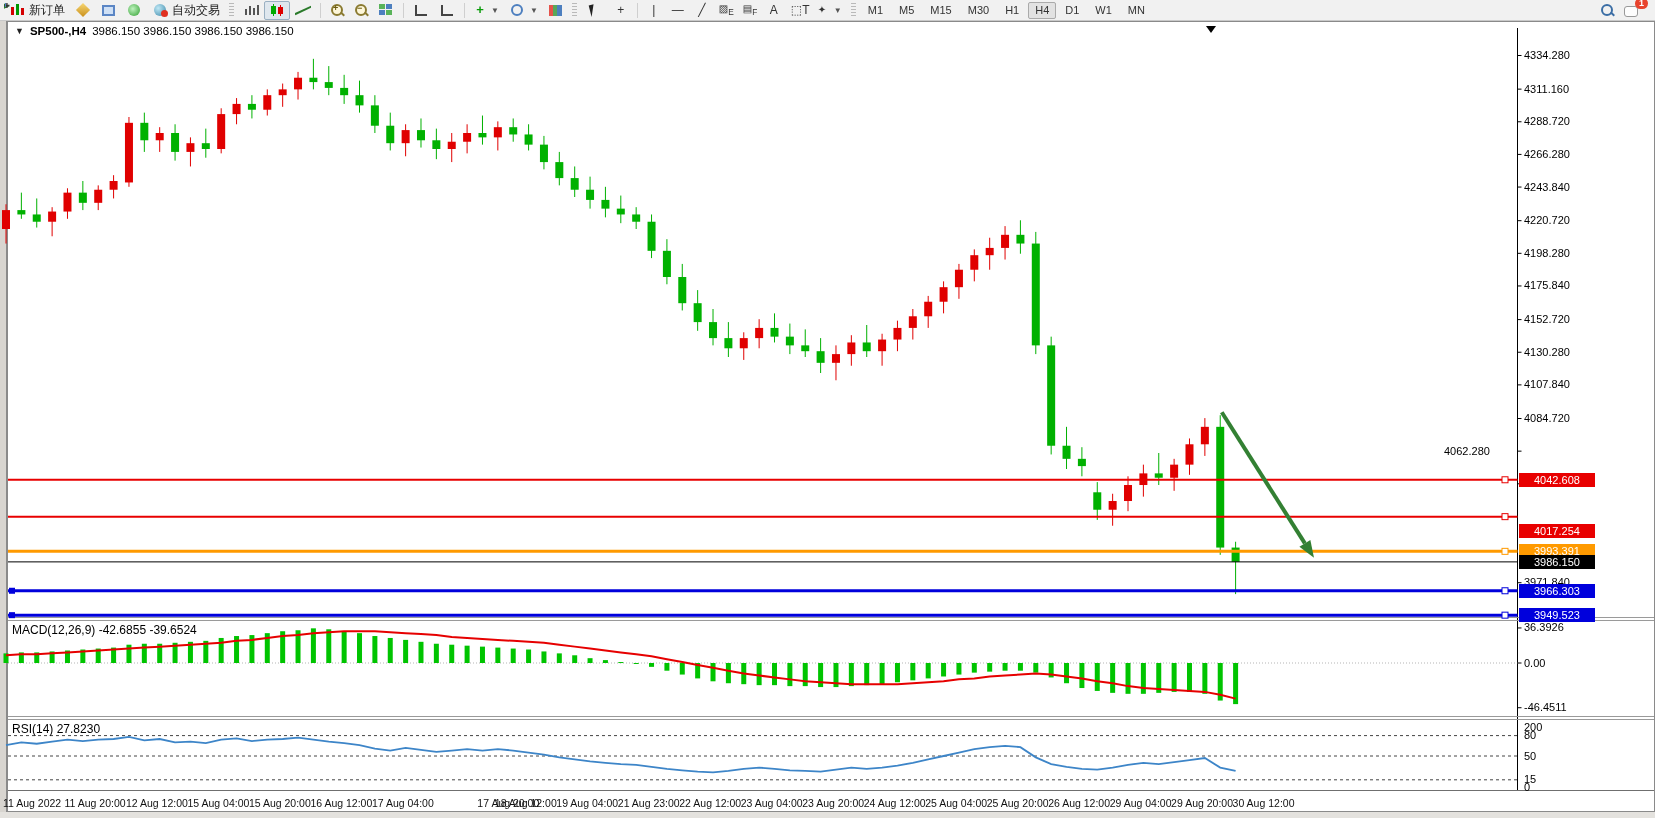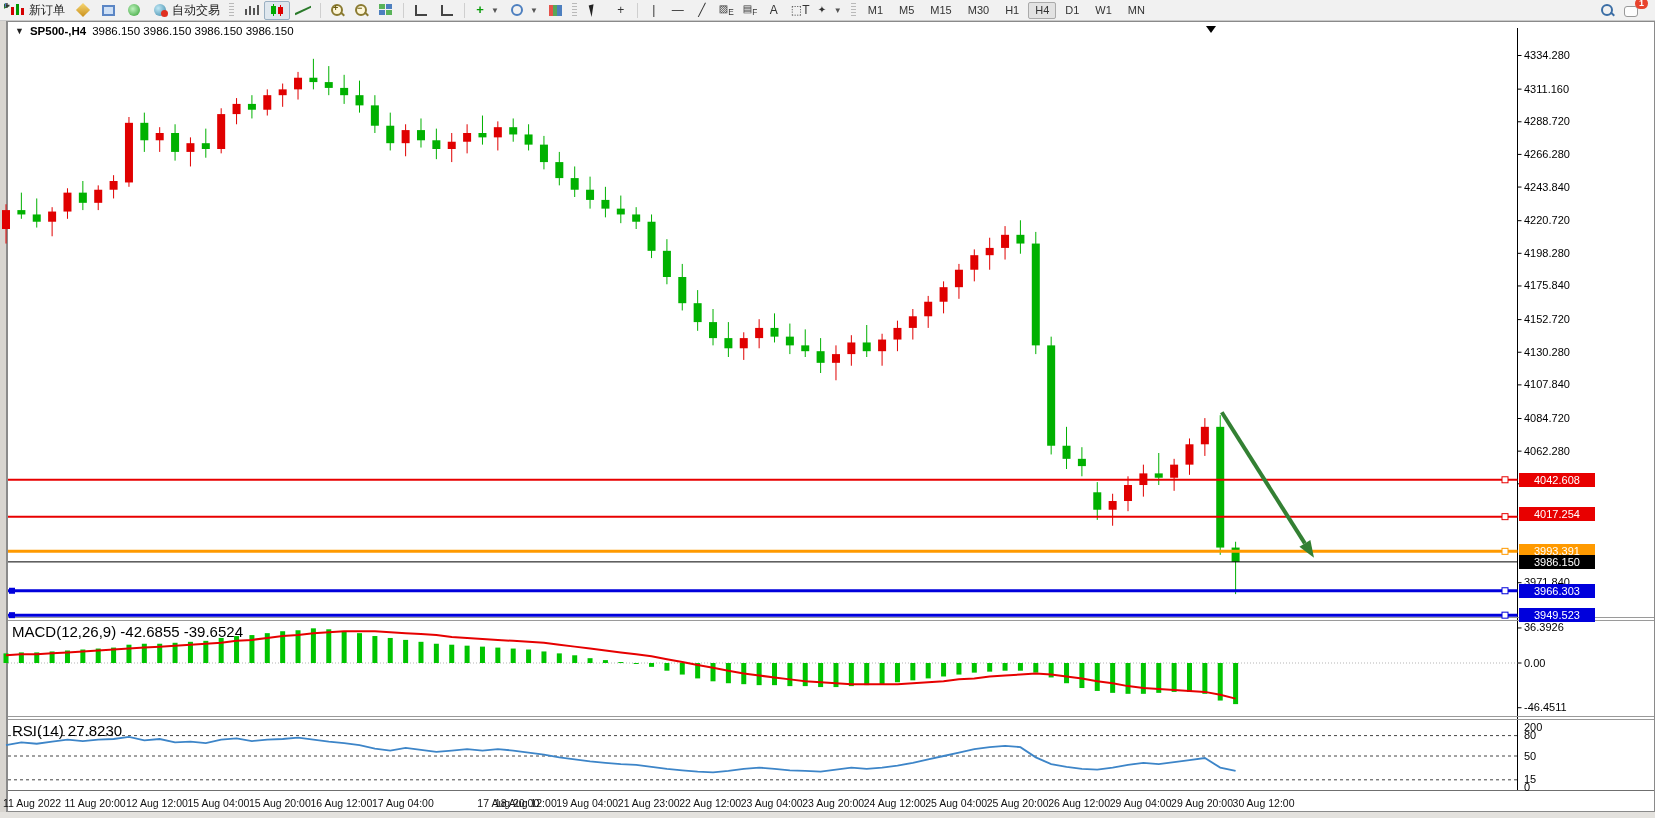--- a/index.html
+++ b/index.html
@@ -51,21 +51,21 @@
 .left-strip{position:absolute;left:0;top:21px;width:7px;height:791px;background:#d8d5d0;border-right:1px solid #8a8a8a;z-index:5}
 .bottom-strip{position:absolute;left:0;top:812px;width:1655px;height:6px;background:#e4e2de;z-index:5}
 .win-topline{position:absolute;left:0;top:21px;width:1655px;height:1px;background:#8a8a8a;z-index:5}
 
 .chart-title{position:absolute;left:12px;top:25px;display:flex;align-items:center;gap:6px;z-index:30;background:#fff;padding:0 3px;font-size:11.5px;font-weight:bold;color:#000}
 .chart-title .tri{font-size:9px;color:#222}
 
 .axlabel{position:absolute;font-size:11px;color:#000;white-space:nowrap;z-index:12}
 .timelabel{position:absolute;top:797px;font-size:10.5px;color:#111;white-space:nowrap;z-index:12}
 .pricetag{position:absolute;left:1519px;height:14px;line-height:14px;padding:0 15px;font-size:11px;font-weight:normal;color:#fff;white-space:nowrap;z-index:20}
-.panel-label{position:absolute;font-size:15px;color:#000;z-index:25;background:transparent}
+.panel-label{position:absolute;font-size:12px;color:#000;z-index:25;background:transparent}
 #gfx{position:absolute;left:0;top:0;z-index:10}
 </style>
 </head>
 <body>
 
 <div class="toolbar">
   <div class="tb-btn">
     <span class="ic ic-candles"></span>
     <span>新订单</span>
   </div>
@@ -199,21 +199,21 @@
     <div class="axlabel" style="left: 1524px; top: 115.272px;">4288.720</div>
     <div class="axlabel" style="left: 1524px; top: 147.913px;">4266.280</div>
     <div class="axlabel" style="left: 1524px; top: 180.554px;">4243.840</div>
     <div class="axlabel" style="left: 1524px; top: 214.184px;">4220.720</div>
     <div class="axlabel" style="left: 1524px; top: 246.826px;">4198.280</div>
     <div class="axlabel" style="left: 1524px; top: 279.467px;">4175.840</div>
     <div class="axlabel" style="left: 1524px; top: 313.097px;">4152.720</div>
     <div class="axlabel" style="left: 1524px; top: 345.738px;">4130.280</div>
     <div class="axlabel" style="left: 1524px; top: 378.38px;">4107.840</div>
     <div class="axlabel" style="left: 1524px; top: 412.01px;">4084.720</div>
-    <div class="axlabel" style="left: 1524px; top: 444.651px;">4062.280</div>
+    <div class="axlabel" style="left: 1444px; top: 444.651px;">4062.280</div>
     <div class="axlabel" style="left: 1524px; top: 477.292px;">4039.840</div>
     <div class="axlabel" style="left: 1524px; top: 576.205px;">3971.840</div>
   </div>
 <div id="indic-axis">
     <div class="axlabel" style="left: 1524px; top: 621.454px;">36.3926</div>
     <div class="axlabel" style="left: 1524px; top: 656.5px;">0.00</div>
     <div class="axlabel" style="left: 1524px; top: 701.232px;">-46.4511</div>
     <div class="axlabel" style="left: 1524px; top: 720.5px;">200</div>
     <div class="axlabel" style="left: 1524px; top: 729.1px;">80</div>
     <div class="axlabel" style="left: 1524px; top: 749.5px;">50</div>
@@ -238,21 +238,21 @@
     <div class="timelabel" style="left: 863.72px;">24 Aug 12:00</div>
     <div class="timelabel" style="left: 925.2px;">25 Aug 04:00</div>
     <div class="timelabel" style="left: 986.68px;">25 Aug 20:00</div>
     <div class="timelabel" style="left: 1048.16px;">26 Aug 12:00</div>
     <div class="timelabel" style="left: 1109.64px;">29 Aug 04:00</div>
     <div class="timelabel" style="left: 1171.12px;">29 Aug 20:00</div>
     <div class="timelabel" style="left: 1232.6px;">30 Aug 12:00</div>
   </div>
 <div id="price-tags">
     <div class="pricetag" style="top: 472.766px; background: rgb(232, 0, 0);">4042.608</div>
-    <div class="pricetag" style="top: 507px; background: rgb(232, 0, 0);">4017.254</div>
+    <div class="pricetag" style="top: 524px; background: rgb(232, 0, 0);">4017.254</div>
     <div class="pricetag" style="top: 544.357px; background: rgb(255, 154, 0);">3993.391</div>
     <div class="pricetag" style="top: 583.759px; background: rgb(0, 0, 220);">3966.303</div>
     <div class="pricetag" style="top: 608.168px; background: rgb(0, 0, 220);">3949.523</div>
     <div class="pricetag" style="top: 554.89px; background: rgb(0, 0, 0);">3986.150</div>
   </div>
 
 <svg id="gfx" width="1655" height="818">
     <rect x="7.5" y="21.5" width="1647" height="790" fill="none" stroke="#8a8a8a" stroke-width="1"></rect>
     <line x1="1517.5" y1="28" x2="1517.5" y2="790" stroke="#000" stroke-width="1"></line>
     <line x1="8" y1="617.5" x2="1654" y2="617.5" stroke="#9a9a9a" stroke-width="1"></line>

